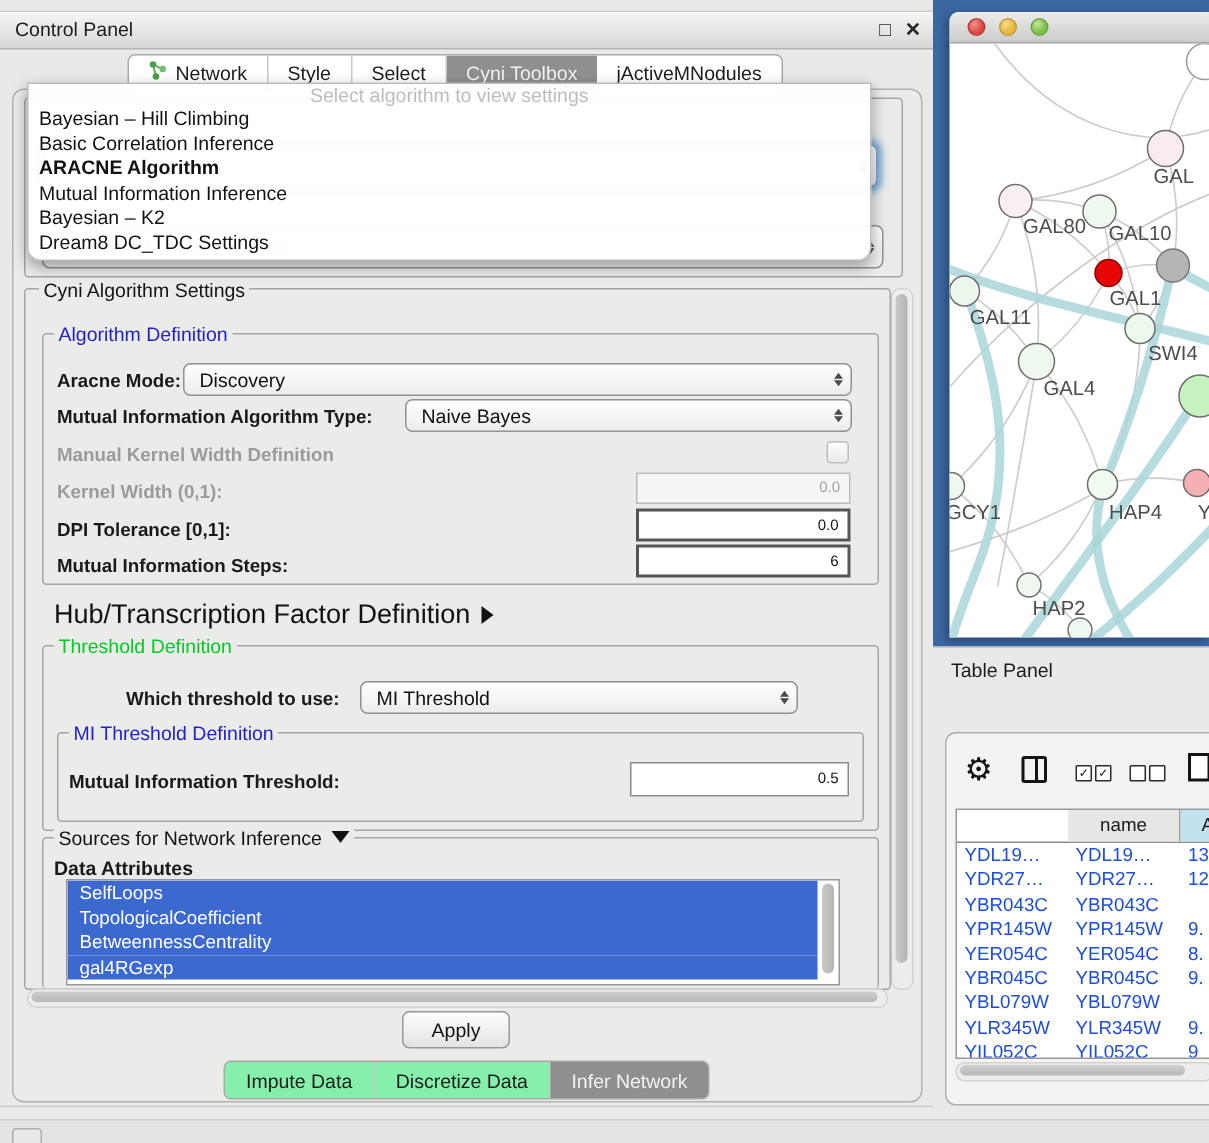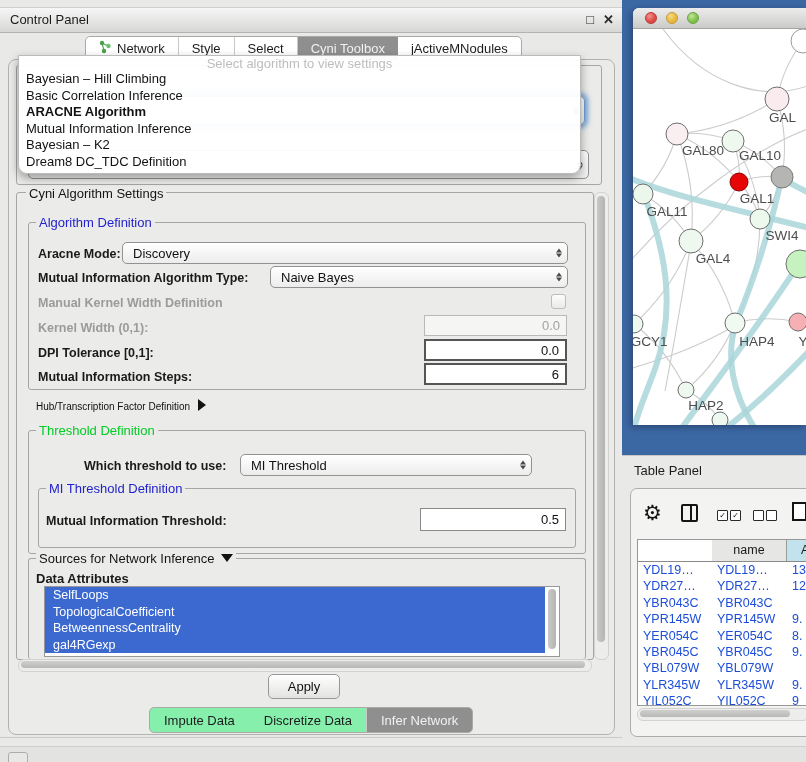--- a/index.html
+++ b/index.html
@@ -25,21 +25,21 @@
     border:1px solid #b2b2b0;border-radius:8px;}
   .group{border:1px solid #a6a6a4;border-radius:3px;}
   .group-label{position:absolute;font-size:13px;background:#ebebe9;padding:0 3px;white-space:nowrap;}
   .lbl{font-size:12.5px;font-weight:bold;color:#1a1a1a;white-space:nowrap;}
   .lbl.dis{color:#9b9b99;}
   .combo{border:1px solid #929290;border-radius:5px;background:linear-gradient(#ffffff,#ececec);
     font-size:13px;color:#111;display:flex;align-items:center;padding-left:10px;box-sizing:border-box;}
   .spinner{position:absolute;right:5px;top:50%;transform:translateY(-50%);display:flex;flex-direction:column;gap:1px;}
   .spn-up{width:0;height:0;border-left:3.5px solid transparent;border-right:3.5px solid transparent;border-bottom:4px solid #4a4a4a;}
   .spn-dn{width:0;height:0;border-left:3.5px solid transparent;border-right:3.5px solid transparent;border-top:4px solid #4a4a4a;}
-  .inputbox{box-sizing:border-box;background:#fff;font-size:13px;color:#111;display:flex;
+  .inputbox{box-sizing:border-box;background:#fff;font-size:10px;color:#111;display:flex;
     align-items:center;justify-content:flex-end;padding-right:6px;}
   .inputbox.dis{background:#f5f5f3;color:#a2a2a0;border:1px solid #b9b9b7 !important;}
   .checkbox{box-sizing:border-box;border:1px solid #bdbdbb;border-radius:3px;background:linear-gradient(#fdfdfd,#e9e9e7);}
   .tri-right{display:inline-block;width:0;height:0;border-top:6px solid transparent;border-bottom:6px solid transparent;
     border-left:8px solid #111;margin-left:8px;vertical-align:-1px;}
   .tri-down{display:inline-block;width:0;height:0;border-left:6px solid transparent;border-right:6px solid transparent;
     border-top:8px solid #111;margin-left:6px;vertical-align:1px;}
   
   .popup{left:18px;top:55px;width:561px;height:117px;background:rgba(255,255,255,0.96);
     border:1px solid #bbb;border-radius:0 0 9px 9px;box-shadow:0 4px 10px rgba(0,0,0,0.35);z-index:30;}
@@ -59,21 +59,21 @@
   .btabbar{display:flex;background:#86efac;border:1px solid #a9a9a7;border-radius:5px;overflow:hidden;height:24px;}
   .btab{display:flex;align-items:center;padding:0 14px;font-size:13px;color:#1c1c1c;border-right:1px solid #c9c9c7;white-space:nowrap;}
   .btab:last-child{border-right:none;}
   .btab.sel{background:#8f8f8f;color:#f2f2f2;}
   
   .desktop{left:622px;top:0;width:184px;height:455px;background:#3b67a3;}
   .netwin{left:633px;top:8px;width:173px;height:417px;background:#fff;border-radius:6px 0 0 0;
     box-shadow:-2px 2px 6px rgba(0,0,0,0.3);overflow:hidden;}
   .netwin .wtitle{height:20px;background:linear-gradient(#ececec,#cbcbc9);border-bottom:1px solid #a5a5a3;position:relative;}
   .light{position:absolute;top:4px;width:12px;height:12px;border-radius:50%;box-sizing:border-box;}
-  .tpbar{left:622px;top:455px;width:184px;height:29px;background:#e9e9e7;border-top:1px solid #c6c6c4;}
+  .tpbar{left:622px;top:431px;width:184px;height:29px;background:#e9e9e7;border-top:1px solid #c6c6c4;}
   .tpbar .t{position:absolute;left:12px;top:0;line-height:29px;font-size:13px;color:#1c1c1c;}
   .tpbox{left:630px;top:488px;width:176px;height:247px;background:#f3f3f1;border:1px solid #adadab;border-radius:7px 0 0 7px;overflow:hidden;}
   .ticon{position:absolute;color:#141414;}
   .colicon{box-sizing:border-box;border:2px solid #141414;border-radius:2px;}
   .colicon:before{content:"";position:absolute;left:50%;top:0;bottom:0;width:2px;background:#141414;}
   .chk{position:absolute;width:9px;height:9px;border:1.5px solid #2a2a2a;border-radius:1px;background:#fff;font-size:8px;line-height:9px;text-align:center;color:#111;}
   .docicon{box-sizing:border-box;border:2px solid #141414;background:#fff;}
   .ttable{background:#fff;border:1px solid #98989a;overflow:hidden;position:absolute;}
   .thead{display:flex;height:21px;border-bottom:1px solid #8a8a88;}
   .th{box-sizing:border-box;font-size:12.5px;color:#1a1a1a;text-align:center;line-height:21px;border-right:1px solid #9a9a98;overflow:hidden;white-space:nowrap;}
@@ -138,21 +138,21 @@
       </span>
   </div>
 
   <div class="abs popup">
     <div class="prompt">Select algorithm to view settings</div>
     <div class="item">Bayesian – Hill Climbing</div>
     <div class="item">Basic Correlation Inference</div>
     <div class="item bold">ARACNE Algorithm</div>
     <div class="item">Mutual Information Inference</div>
     <div class="item">Bayesian – K2</div>
-    <div class="item">Dream8 DC_TDC Definition</div>
+    <div class="item">Dream8 DC_TDC Settings</div>
   </div>
 
   <div class="abs group" style="left:16px;top:192px;width:576px;height:466px;"></div>
   <span class="abs group-label" style="left:26px;top:186px;color:#141414;">Cyni Algorithm Settings</span>
   <div class="abs sb-track-v" style="left:594px;top:192px;width:13px;height:466px;">
     <div class="sb-thumb" style="position:absolute;left:2px;top:3px;width:8px;height:446px;"></div>
   </div>
 
   <div class="abs group" style="left:28px;top:222px;width:556px;height:166px;"></div>
   <span class="abs group-label" style="left:36px;top:215px;color:#2222cc;">Algorithm Definition</span>
@@ -186,21 +186,21 @@
   <span class="abs lbl" style="left:38px;top:346px;">DPI Tolerance [0,1]:</span>
   <div class="abs inputbox" style="left:424px;top:339px;width:143px;height:22px;border:2px solid #555;">
     <span>0.0</span>
   </div>
 
   <span class="abs lbl" style="left:38px;top:370px;">Mutual Information Steps:</span>
   <div class="abs inputbox" style="left:424px;top:363px;width:143px;height:22px;border:2px solid #555;">
     <span>6</span>
   </div>
 
-  <span class="abs" style="left:36px;top:399px;font-size:10px;color:#111;">
+  <span class="abs" style="left:36px;top:399px;font-size:18px;color:#111;">
     <span>Hub/Transcription Factor Definition</span><span class="tri-right"></span>
   </span>
 
   <div class="abs group" style="left:28px;top:430px;width:556px;height:122px;"></div>
   <span class="abs group-label" style="left:36px;top:423px;color:#00cc22;">Threshold Definition</span>
 
   <span class="abs lbl" style="left:84px;top:459px;">Which threshold to use:</span>
   <div class="abs combo" style="left:240px;top:454px;width:292px;height:22px;">
     <span>MI Threshold</span>
     <span class="spinner">

